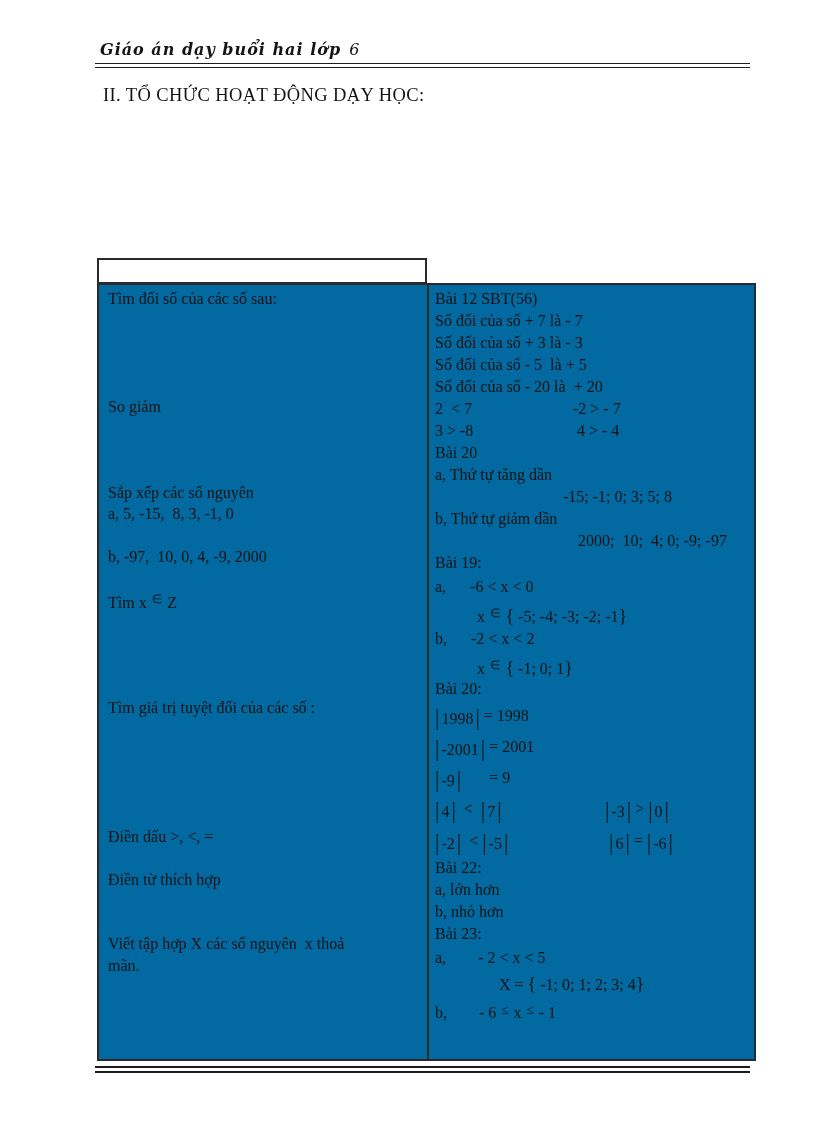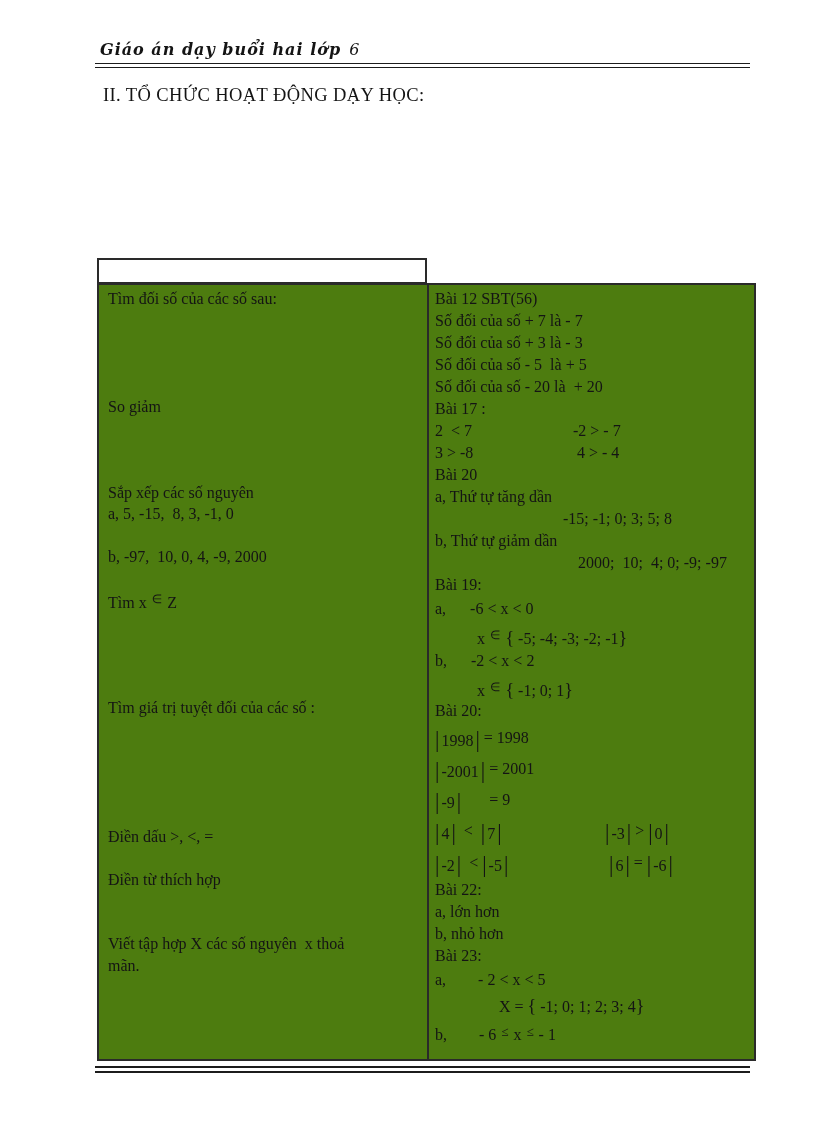--- a/index.html
+++ b/index.html
@@ -28,21 +28,21 @@
     position:absolute;left:103px;top:85px;margin:0;
     font-size:18.5px;font-weight:500;letter-spacing:0.4px;
   }
   .topbox{
     position:absolute;left:97px;top:258px;width:330px;height:26px;
     border:2px solid #2a2a2a;box-sizing:border-box;background:#fff;
   }
   .doc-table{
     position:absolute;left:97px;top:283px;width:659px;height:778px;
     border:2px solid #2a2a2a;box-sizing:border-box;
-    display:flex;background:#4d7c0f;justify-content:space-between;
+    display:flex;background:#0369a1;justify-content:space-between;
   }
   .cell{box-sizing:border-box;overflow:hidden;}
   .cell.left{width:330px;border-right:2px solid #2a2a2a;padding:3px 8px 0 9px;}
   .cell.right{flex:1;padding:3px 20px 0 6px;}
   .row{
     position:relative;height:22px;line-height:22px;
     font-size:16px;white-space:pre;
   }
   .left .row{height:21.5px;line-height:21.5px;}
   .row.math{height:26px;line-height:26px;}
@@ -114,21 +114,20 @@
         <div class="row blank"></div>
         <div class="row "><span class="c1">Viết tập hợp X các số nguyên  x thoả</span></div>
         <div class="row "><span class="c1">mãn.</span></div>
       </div>
     <div class="cell right" id="right-cell">
         <div class="row "><span class="c1">Bài 12 SBT(56)</span></div>
         <div class="row "><span class="c1">Số đối của số + 7 là - 7</span></div>
         <div class="row "><span class="c1">Số đối của số + 3 là - 3</span></div>
         <div class="row "><span class="c1">Số đối của số - 5  là + 5</span></div>
         <div class="row "><span class="c1">Số đối của số - 20 là  + 20</span></div>
-        <div class="row "><span class="c1">Bài 17 :</span></div>
         <div class="row two"><span class="c1">2  &lt; 7</span><span class="c2">-2 &gt; - 7</span></div>
         <div class="row two"><span class="c1">3 &gt; -8</span><span class="c2"> 4 &gt; - 4</span></div>
         <div class="row "><span class="c1">Bài 20</span></div>
         <div class="row "><span class="c1">a, Thứ tự tăng dần</span></div>
         <div class="row indent-a"><span class="c1">-15; -1; 0; 3; 5; 8</span></div>
         <div class="row "><span class="c1">b, Thứ tự giảm dần</span></div>
         <div class="row indent-b"><span class="c1">2000;  10;  4; 0; -9; -97</span></div>
         <div class="row "><span class="c1">Bài 19:</span></div>
         <div class="row math"><span class="c1">a,      -6 &lt; x &lt; 0</span></div>
         <div class="row math indent-x2"><span class="c1">x <span class="elem">∈</span> <span class="brace">{</span> -5; -4; -3; -2; -1<span class="brace">}</span></span></div>

